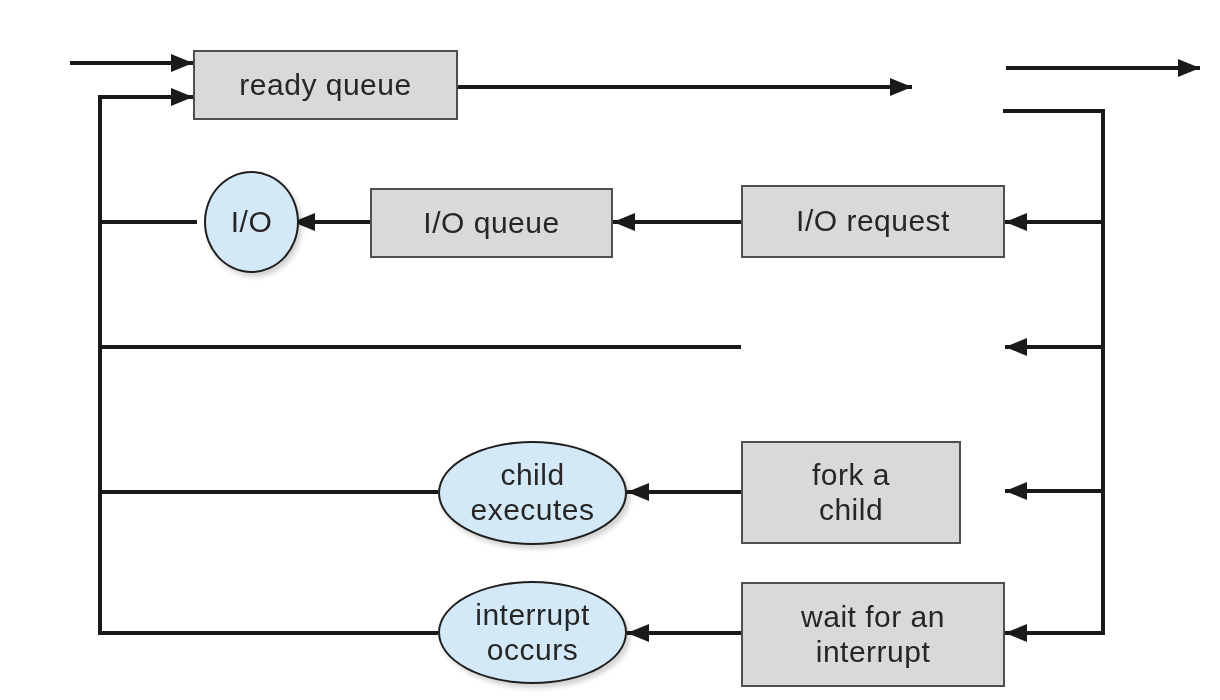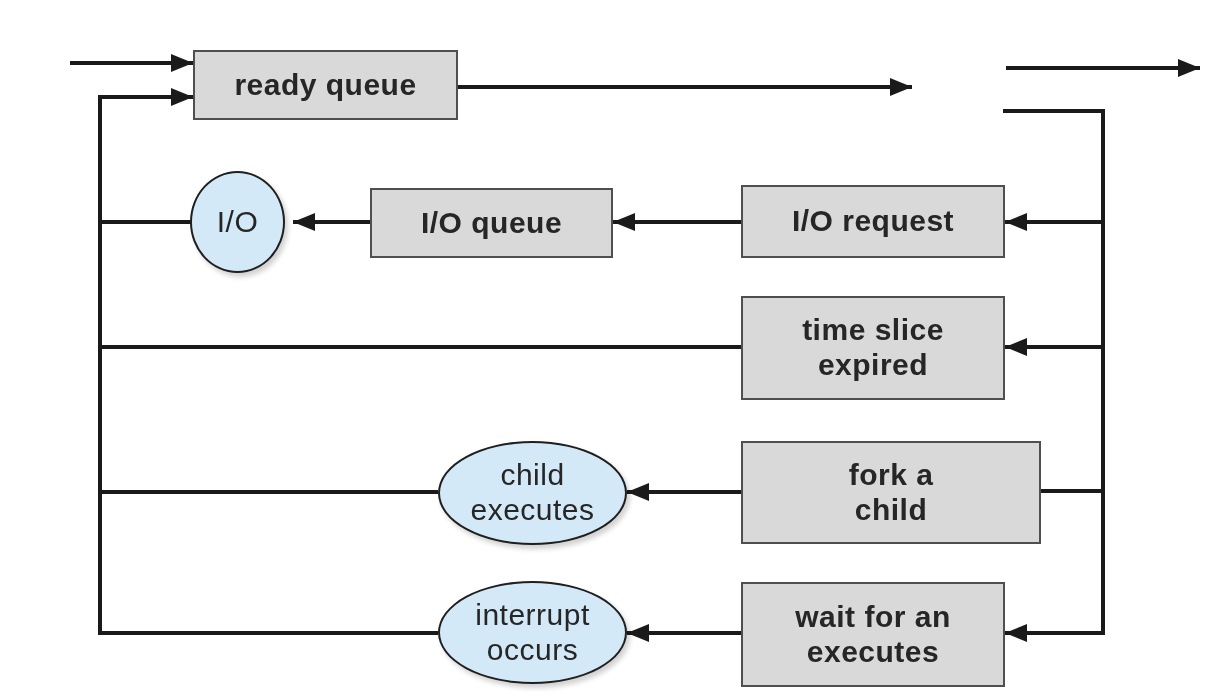--- a/index.html
+++ b/index.html
@@ -48,36 +48,35 @@
     text-align: center;
     font-size: 30px;
     letter-spacing: 0.5px;
     line-height: 1.16;
     color: var(--text-color);
     white-space: pre-line;
   }
   .node.box {
     background: var(--box-fill);
     border: 2px solid var(--box-border);
-    font-weight: bold;
   }
   .node.bubble {
     background: var(--bubble-fill);
     border: 2px solid var(--bubble-border);
     border-radius: 50%;
     box-shadow: 3px 4px 5px rgba(0,0,0,0.18);
   }
   
   .n-ready-queue     { left: 193px; top: 50px;  width: 265px; height: 70px; }
   .n-cpu             { left: 912px; top: 37px;  width: 98px;  height: 99px; }
-  .n-io              { left: 190px; top: 171px; width: 95px;  height: 102px; }
+  .n-io              { left: 204px; top: 171px; width: 95px;  height: 102px; }
   .n-io-queue        { left: 370px; top: 188px; width: 243px; height: 70px; text-align: center; }
   .n-io-request      { left: 741px; top: 185px; width: 264px; height: 73px; text-align: center; }
   .n-time-slice      { left: 741px; top: 296px; width: 264px; height: 104px; }
-  .n-fork-a-child    { left: 741px; top: 441px; width: 300px; height: 103px; }
+  .n-fork-a-child    { left: 741px; top: 441px; width: 220px; height: 103px; }
   .n-wait-interrupt  { left: 741px; top: 582px; width: 264px; height: 105px; }
   .n-child-executes  { left: 438px; top: 441px; width: 189px; height: 104px; }
   .n-interrupt-occurs{ left: 438px; top: 581px; width: 189px; height: 103px; }
 </style>
 </head>
 <body>
 
 <div class="stage">
 
   <svg class="edges" viewBox="0 0 1220 700" xmlns="http://www.w3.org/2000/svg" aria-hidden="true">
@@ -106,28 +105,26 @@
 
   <div class="node box n-ready-queue">ready queue</div>
 
 
   <div class="node bubble n-io">I/O</div>
 
   <div class="node box n-io-queue">I/O queue</div>
 
   <div class="node box n-io-request">I/O request</div>
 
-  <div class="node box n-time-slice">time slice
-expired</div>
 
   <div class="node box n-fork-a-child">fork a
 child</div>
 
   <div class="node box n-wait-interrupt">wait for an
-executes</div>
+interrupt</div>
 
   <div class="node bubble n-child-executes">child
 executes</div>
 
   <div class="node bubble n-interrupt-occurs">interrupt
 occurs</div>
 
 </div>
 
 </body></html>

